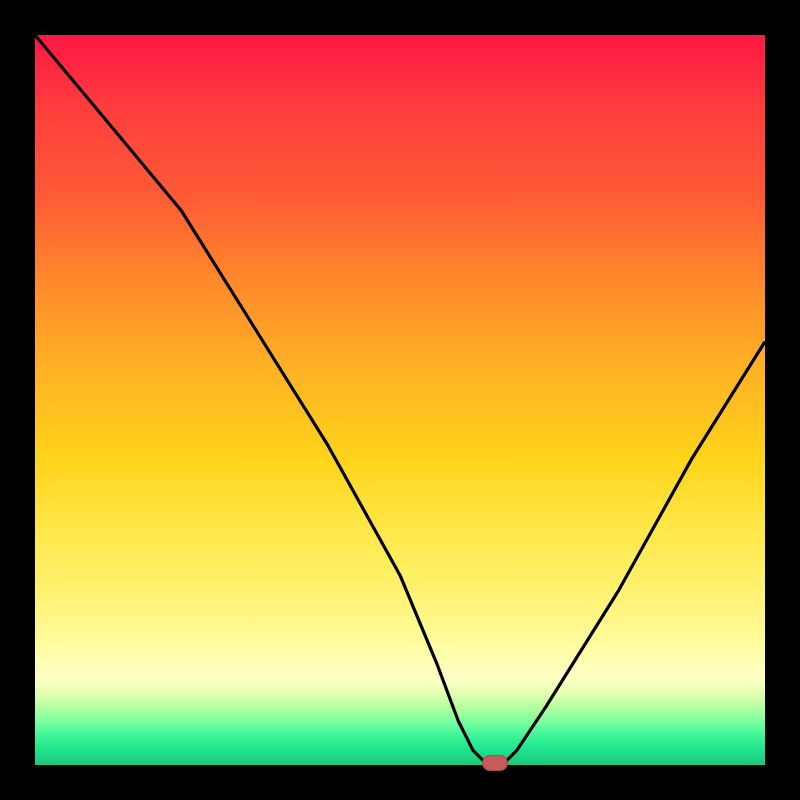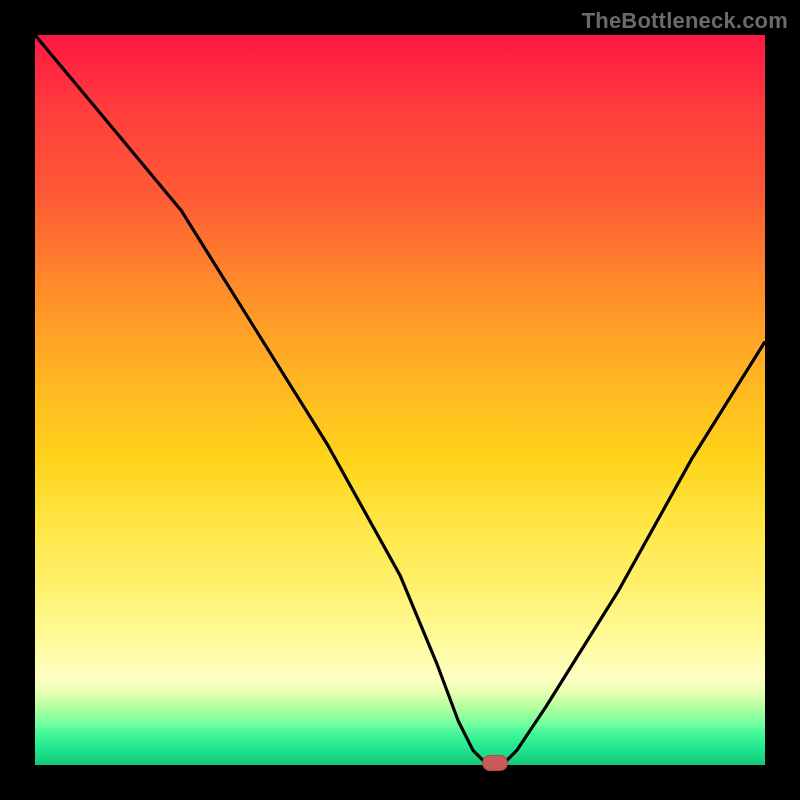--- a/index.html
+++ b/index.html
@@ -66,21 +66,20 @@
     border-radius: 8px;
     background: #c85a5a;
     box-shadow: inset 0 0 0 1px rgba(0,0,0,0.15);
   }
 </style>
 </head>
 <body>
 
 <div class="frame">
 
-  <div class="attribution">TheBottleneck.com</div>
 
   <div class="plot-area">
 
     <svg class="curve" viewBox="0 0 730 730" preserveAspectRatio="none">
       <path id="curve-path" fill="none" stroke-width="3.2" stroke-linejoin="round" stroke="#000000" d="M0.0 0.0 L73.0 87.6 L146.0 175.2 L219.0 292.0 L292.0 408.8 L365.0 540.2 L401.5 627.8 L423.4 686.2 L438.0 715.4 L452.6 730.0 L467.2 730.0 L481.8 715.4 L511.0 671.6 L584.0 554.8 L657.0 423.4 L730.0 306.6"></path>
     </svg>
 
     <div id="marker" class="marker" style="left: 446.9px; top: 720px; background: rgb(200, 90, 90);"></div>
   </div>
 </div>

